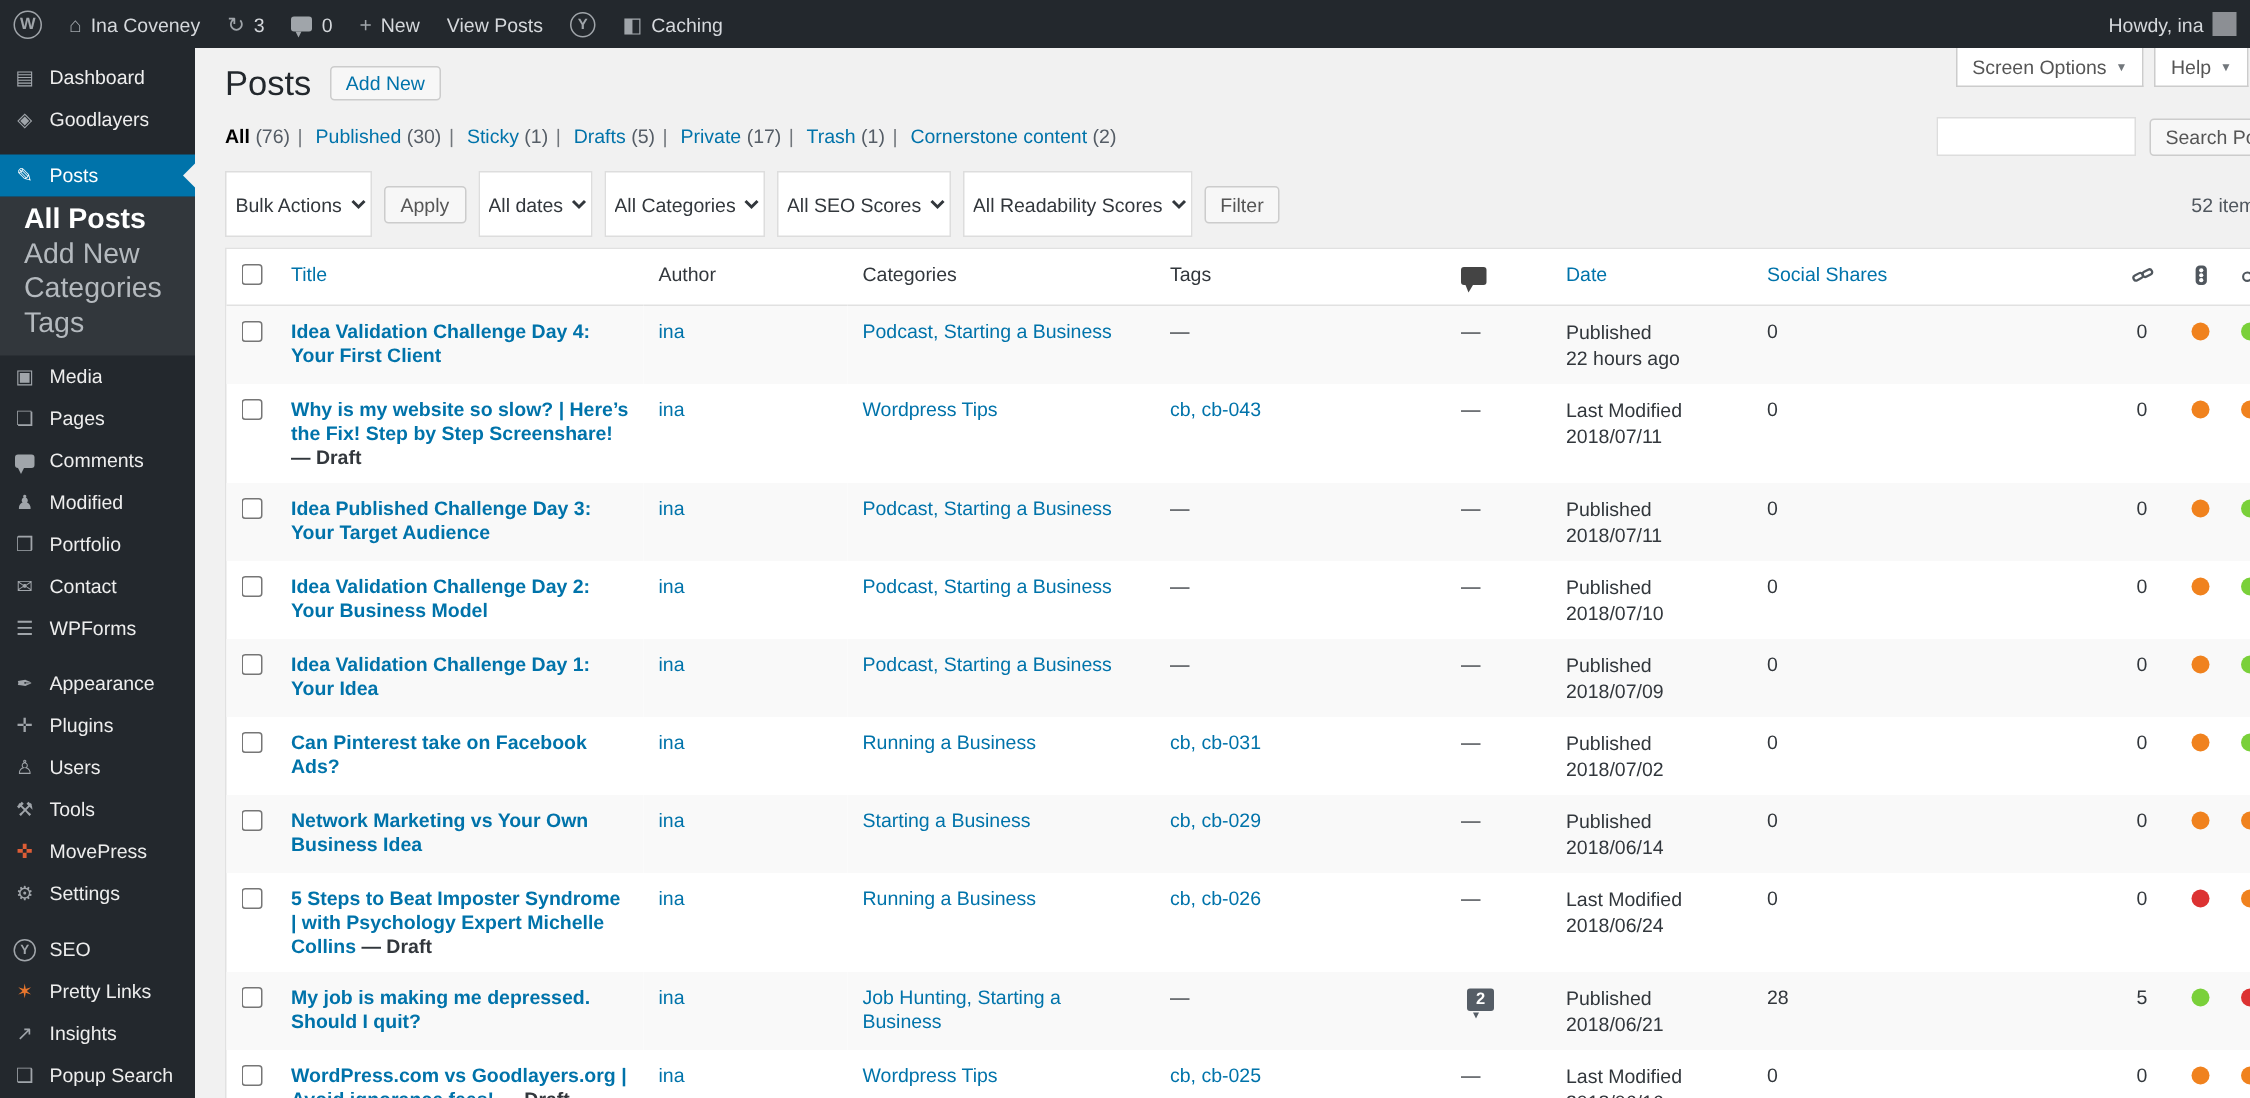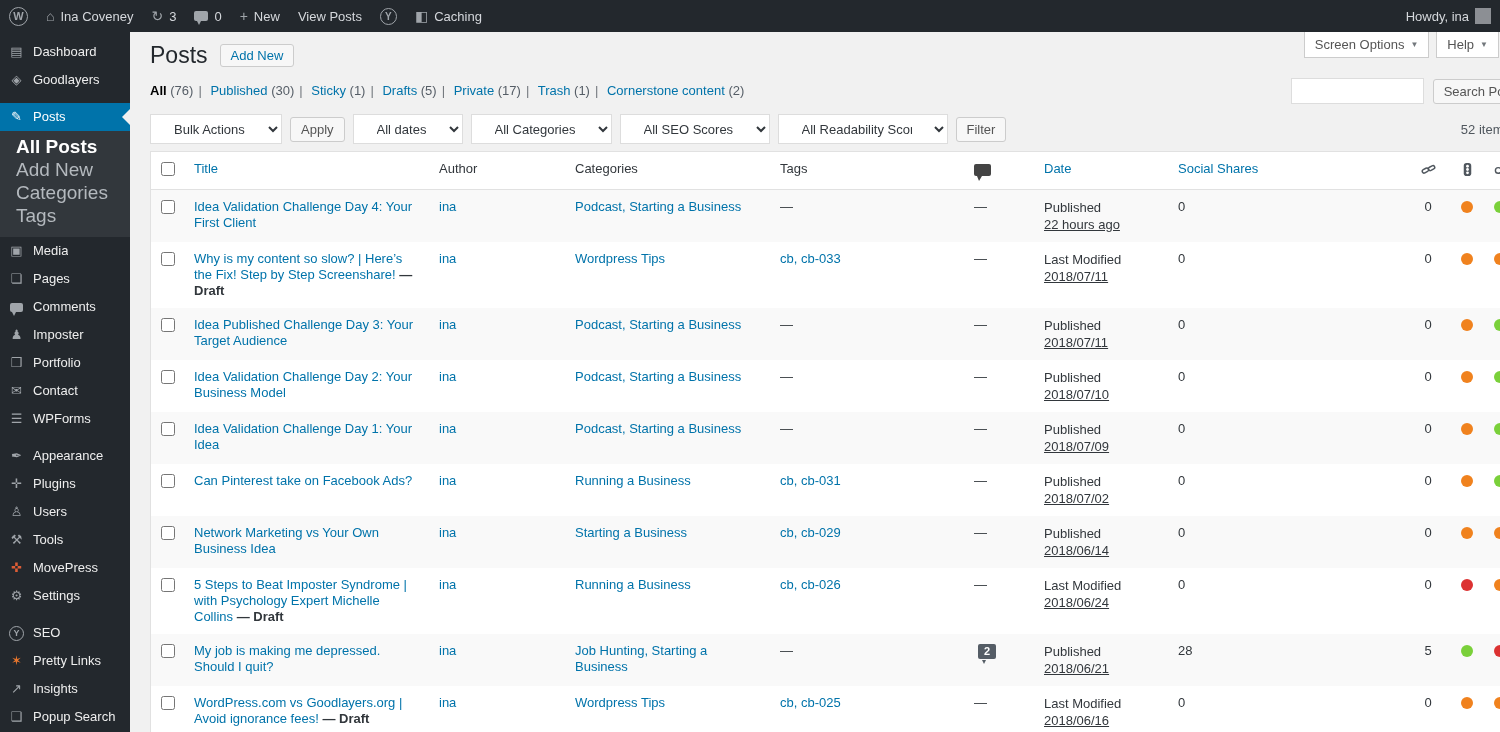--- a/index.html
+++ b/index.html
@@ -51,38 +51,38 @@
   .upper-row{display:flex;justify-content:space-between;align-items:center;margin-top:8px}
   .views{color:#72777c;line-height:18px}
   .view-count{color:#555d66}
   .view-sep{margin:0 5px;color:#72777c}
   .view-link.current{color:#000;font-weight:600}
   .search-box{display:flex;align-items:center;gap:9px;margin-right:-32px}
   .search-input{width:133px;height:26px;border:1px solid #ddd;background:#fff;padding:0 6px;font-size:13px;font-family:inherit}
   .btn{background:#f7f7f7;border:1px solid #ccc;border-radius:3px;color:#555;font-size:13px;padding:4px 10px;cursor:pointer;font-family:inherit;white-space:nowrap}
 
   .tablenav{display:flex;align-items:center;gap:8px;margin:10px 0 7px}
-  select{height:30px;border:1px solid #ddd;background:#fff;color:#32373c;font-size:13px;font-family:inherit;padding:0 19px;max-width:170px}
+  select{height:44px;border:1px solid #ddd;background:#fff;color:#32373c;font-size:13px;font-family:inherit;padding:0 2px;max-width:170px}
   .items-count{margin-left:auto;margin-right:-10px;color:#50575e;white-space:nowrap}
 
   
   .list-table{display:table;table-layout:fixed;width:1393px;background:#fff;border:1px solid #e1e1e1}
   .thead{display:table-header-group}
   .tbody{display:table-row-group}
   .tr{display:table-row}
   .th,.td{display:table-cell;padding:9px 10px;vertical-align:top;font-size:13px;line-height:16px}
   .thead .th{border-bottom:1px solid #e1e1e1;font-weight:400;color:#32373c}
   .c-cb{width:33px}.c-title{width:245px}.c-author{width:136px}.c-cat{width:205px}.c-tags{width:194px}
   .c-com{width:70px}.c-date{width:134px}.c-social{width:238px}.c-links{width:44px}.c-seo{width:34px}.c-read{width:60px}
   .tbody .tr:nth-child(odd){background:#f9f9f9}
-  .row-title{font-weight:400;color:#0073aa;line-height:16px}
+  .row-title{font-weight:700;color:#0073aa;line-height:16px}
   .post-state{color:#32373c;font-weight:600}
   .dash{color:#32373c}
   .date-cell{line-height:17px}
-  .date-val{text-decoration:underline}
+  .date-val{}
   .center{text-align:center}
   .dot{width:12px;height:12px;border-radius:50%;display:inline-block;margin-top:2px}
   .comment-badge{position:relative;display:inline-block;min-width:18px;height:15px;line-height:15px;padding:0 3px;background:#555d66;color:#fff;font-size:11px;font-weight:600;text-align:center;border-radius:2px;margin-left:4px}
   .comment-badge::after{content:"";position:absolute;left:4px;bottom:-5px;border:4px solid transparent;border-top-color:#555d66;border-bottom:none;border-right-width:2px;border-left-width:2px}
   .col-bubble{display:inline-block;width:17px;height:12px;background:#444;border-radius:2px;position:relative;vertical-align:middle}
   .col-bubble::after{content:"";position:absolute;left:3px;bottom:-5px;border:5px solid transparent;border-top-color:#444;border-bottom:none;border-right-width:3px;border-left-width:2px}
   input[type=checkbox]{width:14px;height:14px;margin:1px 0 0 0;cursor:pointer}
   .hicon{vertical-align:middle}
 </style>
 </head>
@@ -186,21 +186,21 @@
           <span class="mini-bubble"></span>
         </span>
         <span class="menu-label">Comments</span>
       </div>
 
       <div class="menu-item">
         <span class="menu-icon">
           <span>♟</span>
 
         </span>
-        <span class="menu-label">Imposter</span>
+        <span class="menu-label">Modified</span>
       </div>
 
       <div class="menu-item">
         <span class="menu-icon">
           <span>❒</span>
 
         </span>
         <span class="menu-label">Portfolio</span>
       </div>
 
@@ -424,27 +424,27 @@
               </div>
               <div class="td c-social"><span>0</span></div>
               <div class="td c-links center"><span>0</span></div>
               <div class="td c-seo center"><span class="dot" style="background: rgb(240, 130, 30);"></span></div>
               <div class="td c-read"><span class="dot" style="background: rgb(122, 208, 58);"></span></div>
             </div>
 
             <div class="tr">
               <div class="td c-cb"><input type="checkbox" style=""></div>
               <div class="td c-title">
-                <a class="row-title">Why is my content so slow? | Here’s the Fix! Step by Step Screenshare!</a>
+                <a class="row-title">Why is my website so slow? | Here’s the Fix! Step by Step Screenshare!</a>
                 <span class="post-state">— Draft</span>
               </div>
               <div class="td c-author"><a>ina</a></div>
               <div class="td c-cat"><a>Wordpress Tips</a></div>
               <div class="td c-tags">
-                <a>cb, cb-033</a>
+                <a>cb, cb-043</a>
                 
               </div>
               <div class="td c-com">
                 
                 <span class="dash">—</span>
               </div>
               <div class="td c-date date-cell">
                 <span>Last Modified</span><br>
                 <span class="date-val">2018/07/11</span>
               </div>

